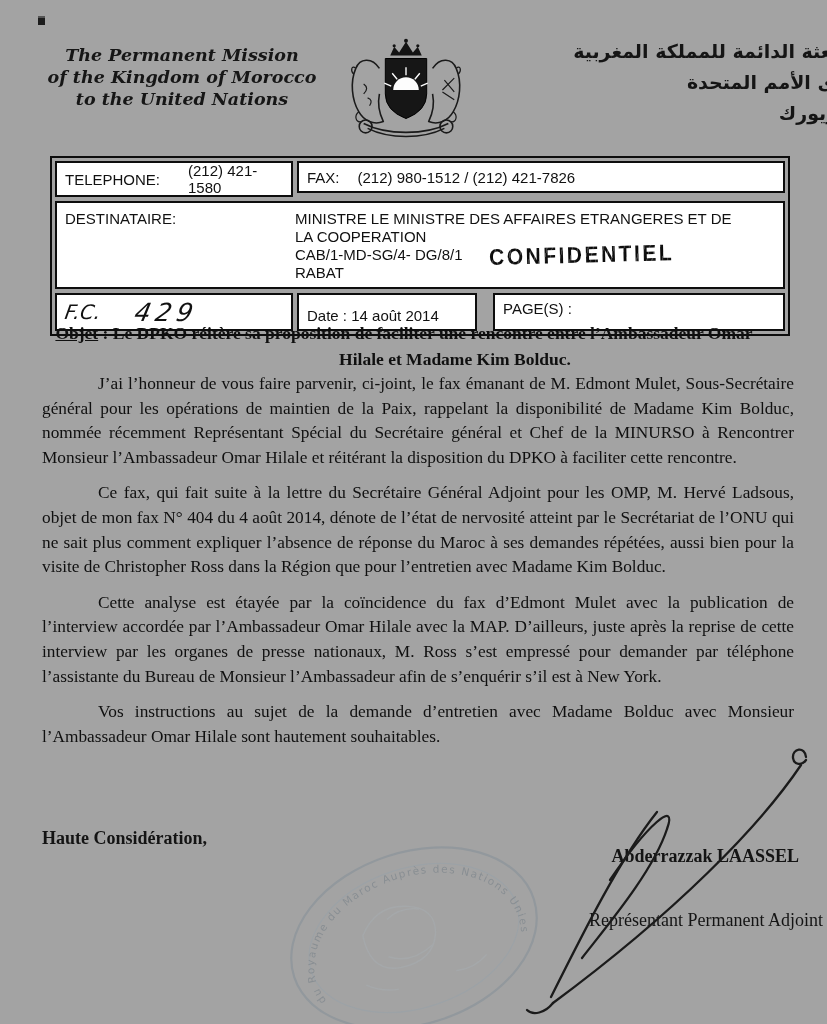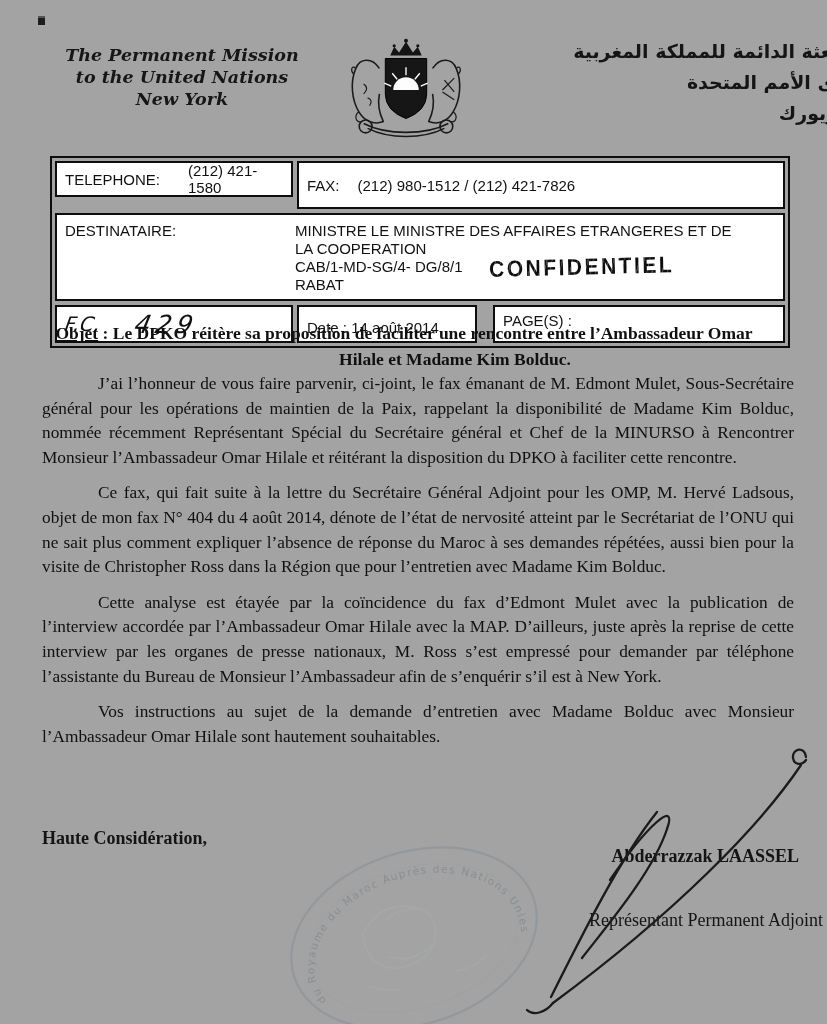--- a/index.html
+++ b/index.html
@@ -28,21 +28,21 @@
   
   .fax-table {
     position:absolute; left:50px; top:156px; width:740px;
     border:2px solid #0d0d0d; padding:3px; box-sizing:border-box;
     font-family:"Liberation Sans", sans-serif; font-size:15px; color:#111;
   }
   .fax-row { display:flex; gap:4px; }
   .fax-row + .fax-row { margin-top:4px; }
   .cell { border:2px solid #0d0d0d; box-sizing:border-box; padding:5px 8px; background:#fff; position:relative; }
   .cell-tel { width:238px; display:flex; gap:28px; align-items:center; height:36px; }
-  .cell-fax { flex:1; display:flex; gap:18px; align-items:center; height:48px; }
+  .cell-fax { flex:1; display:flex; gap:18px; align-items:center; height:32px; }
   .cell-dest { flex:1; display:flex; min-height:76px; }
   .dest-label { width:230px; padding-top:2px; }
   .dest-value { flex:1; line-height:18px; padding-top:2px; }
   .confidentiel {
     position:absolute; left:432px; top:40px;
     font-family:"Liberation Sans", sans-serif; font-weight:bold; font-size:21px;
     letter-spacing:2.5px; transform:rotate(-1.5deg) scaleY(1.08);
     color:transparent;
     background:repeating-linear-gradient(104deg,#0a0a0a 0 2px,#4a4a4a 2px 3px,#111 3px 5px);
     -webkit-background-clip:text; background-clip:text;
@@ -77,22 +77,22 @@
 </style>
 </head>
 <body>
 
 <div class="page">
 
   <div class="corner-mark"></div>
 
   <div class="mission-en">
     <div>The Permanent Mission</div>
+    <div>of the Kingdom of Morocco</div>
     <div>to the United Nations</div>
-    <div>New York</div>
   </div>
 
   <div class="coat-of-arms">
     <svg viewBox="0 0 130 114" width="128" height="114">
       <g stroke="#1a1a1a" fill="none" stroke-width="1.6" stroke-linejoin="round">
 
         <path d="M38,34 C30,22 18,24 14,34 C8,48 10,66 17,78 C22,87 32,92 42,88 C38,80 36,70 38,60"></path>
         <path d="M14,34 C10,30 8,36 12,40 M17,78 C12,82 14,90 20,88 M22,50 q6,4 0,10 M26,64 q6,2 2,8" stroke-width="1.2"></path>
         <path d="M92,34 C100,22 112,24 116,34 C122,48 120,66 113,78 C108,87 98,92 88,88 C92,80 94,70 92,60"></path>
         <path d="M116,34 C120,30 122,36 118,40 M113,78 C118,82 116,90 110,88 M104,46 l10,12 M114,44 l-12,12 M102,58 l12,8" stroke-width="1.2"></path>

